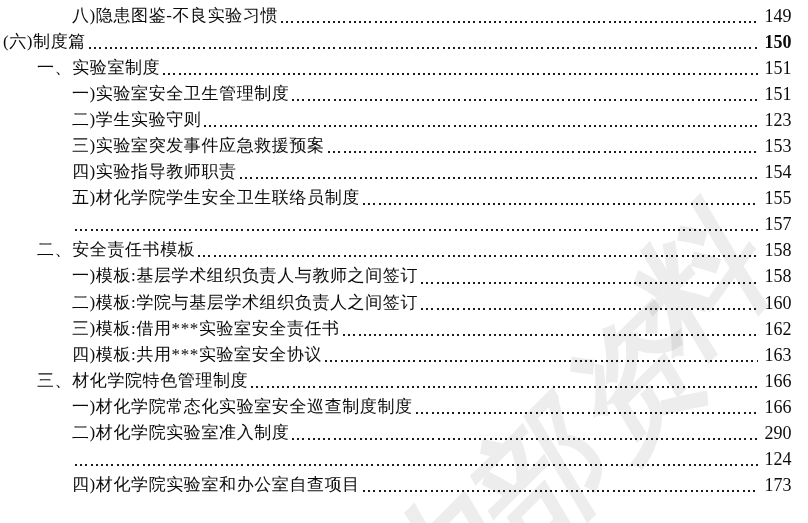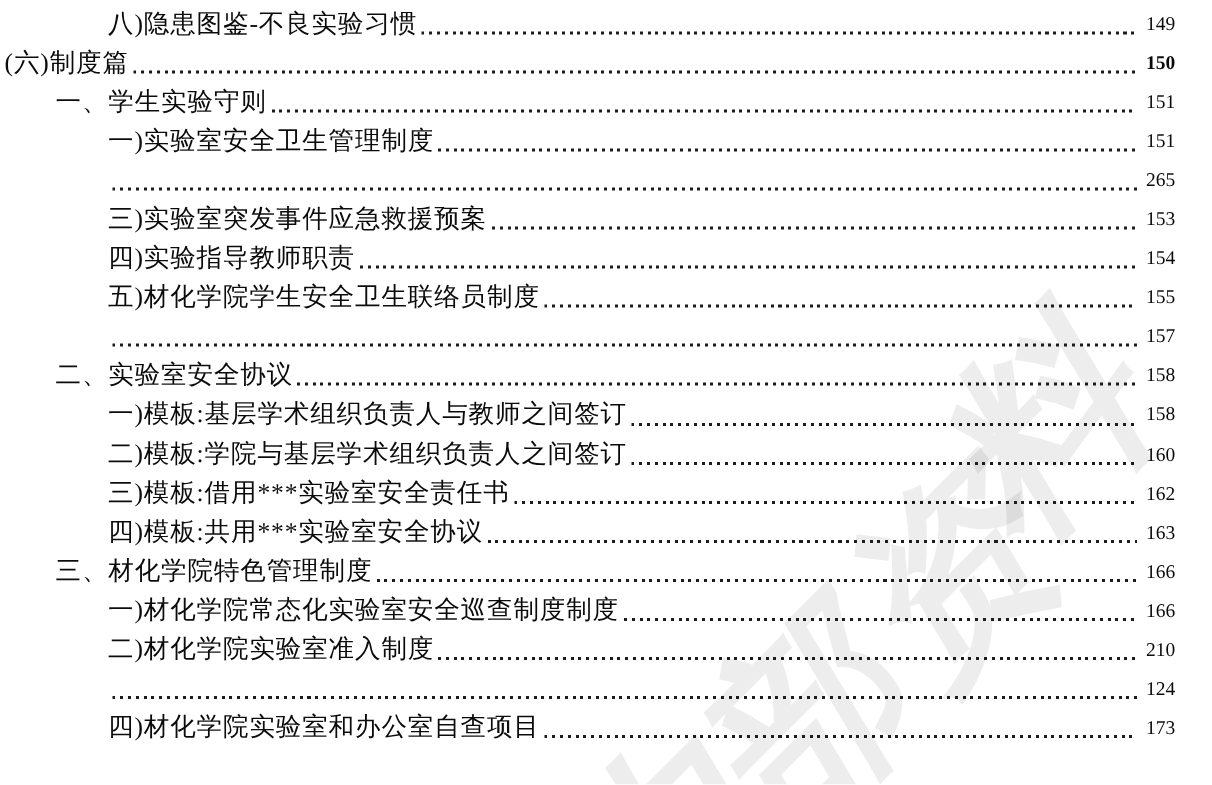--- a/index.html
+++ b/index.html
@@ -69,22 +69,22 @@
     min-width: 10px;
     margin: 0 6px 0 3px;
     background-image: repeating-linear-gradient(to right, #1c1c1c 0 2px, transparent 2px 5.2px);
     background-size: 100% 2px;
     background-repeat: no-repeat;
     background-position: 0 calc(100% - 6px);
   }
   .page-num {
     flex: 0 0 auto;
     min-width: 28px;
-    text-align: left;
-    font-size: 13px;
+    text-align: center;
+    font-size: 18px;
   }
   .row.bold .page-num { font-weight: bold; }
 </style>
 </head>
 <body>
 
 <div class="page">
 
   <div class="watermark">
     <span class="wm-0">内</span>
@@ -98,32 +98,33 @@
     <span class="title">八)隐患图鉴-不良实验习惯</span>
     <span class="leader"></span>
     <span class="page-num">149</span>
   </div>
       <div class="row indent-0 bold">
     <span class="title">(六)制度篇</span>
     <span class="leader"></span>
     <span class="page-num">150</span>
   </div>
       <div class="row indent-1">
-    <span class="title">一、学生实验守则</span>
+    <span class="title">一、实验室制度</span>
     <span class="leader"></span>
     <span class="page-num">151</span>
   </div>
       <div class="row indent-2">
     <span class="title">一)实验室安全卫生管理制度</span>
     <span class="leader"></span>
     <span class="page-num">151</span>
   </div>
       <div class="row indent-2">
+    <span class="title">二)学生实验守则</span>
     <span class="leader"></span>
-    <span class="page-num">265</span>
+    <span class="page-num">123</span>
   </div>
       <div class="row indent-2">
     <span class="title">三)实验室突发事件应急救援预案</span>
     <span class="leader"></span>
     <span class="page-num">153</span>
   </div>
       <div class="row indent-2">
     <span class="title">四)实验指导教师职责</span>
     <span class="leader"></span>
     <span class="page-num">154</span>
@@ -131,21 +132,21 @@
       <div class="row indent-2">
     <span class="title">五)材化学院学生安全卫生联络员制度</span>
     <span class="leader"></span>
     <span class="page-num">155</span>
   </div>
       <div class="row indent-2">
     <span class="leader"></span>
     <span class="page-num">157</span>
   </div>
       <div class="row indent-1">
-    <span class="title">二、实验室安全协议</span>
+    <span class="title">二、安全责任书模板</span>
     <span class="leader"></span>
     <span class="page-num">158</span>
   </div>
       <div class="row indent-2">
     <span class="title">一)模板:基层学术组织负责人与教师之间签订</span>
     <span class="leader"></span>
     <span class="page-num">158</span>
   </div>
       <div class="row indent-2">
     <span class="title">二)模板:学院与基层学术组织负责人之间签订</span>
@@ -168,21 +169,21 @@
     <span class="page-num">166</span>
   </div>
       <div class="row indent-2">
     <span class="title">一)材化学院常态化实验室安全巡查制度制度</span>
     <span class="leader"></span>
     <span class="page-num">166</span>
   </div>
       <div class="row indent-2">
     <span class="title">二)材化学院实验室准入制度</span>
     <span class="leader"></span>
-    <span class="page-num">210</span>
+    <span class="page-num">290</span>
   </div>
       <div class="row indent-2">
     <span class="leader"></span>
     <span class="page-num">124</span>
   </div>
       <div class="row indent-2">
     <span class="title">四)材化学院实验室和办公室自查项目</span>
     <span class="leader"></span>
     <span class="page-num">173</span>
   </div>

